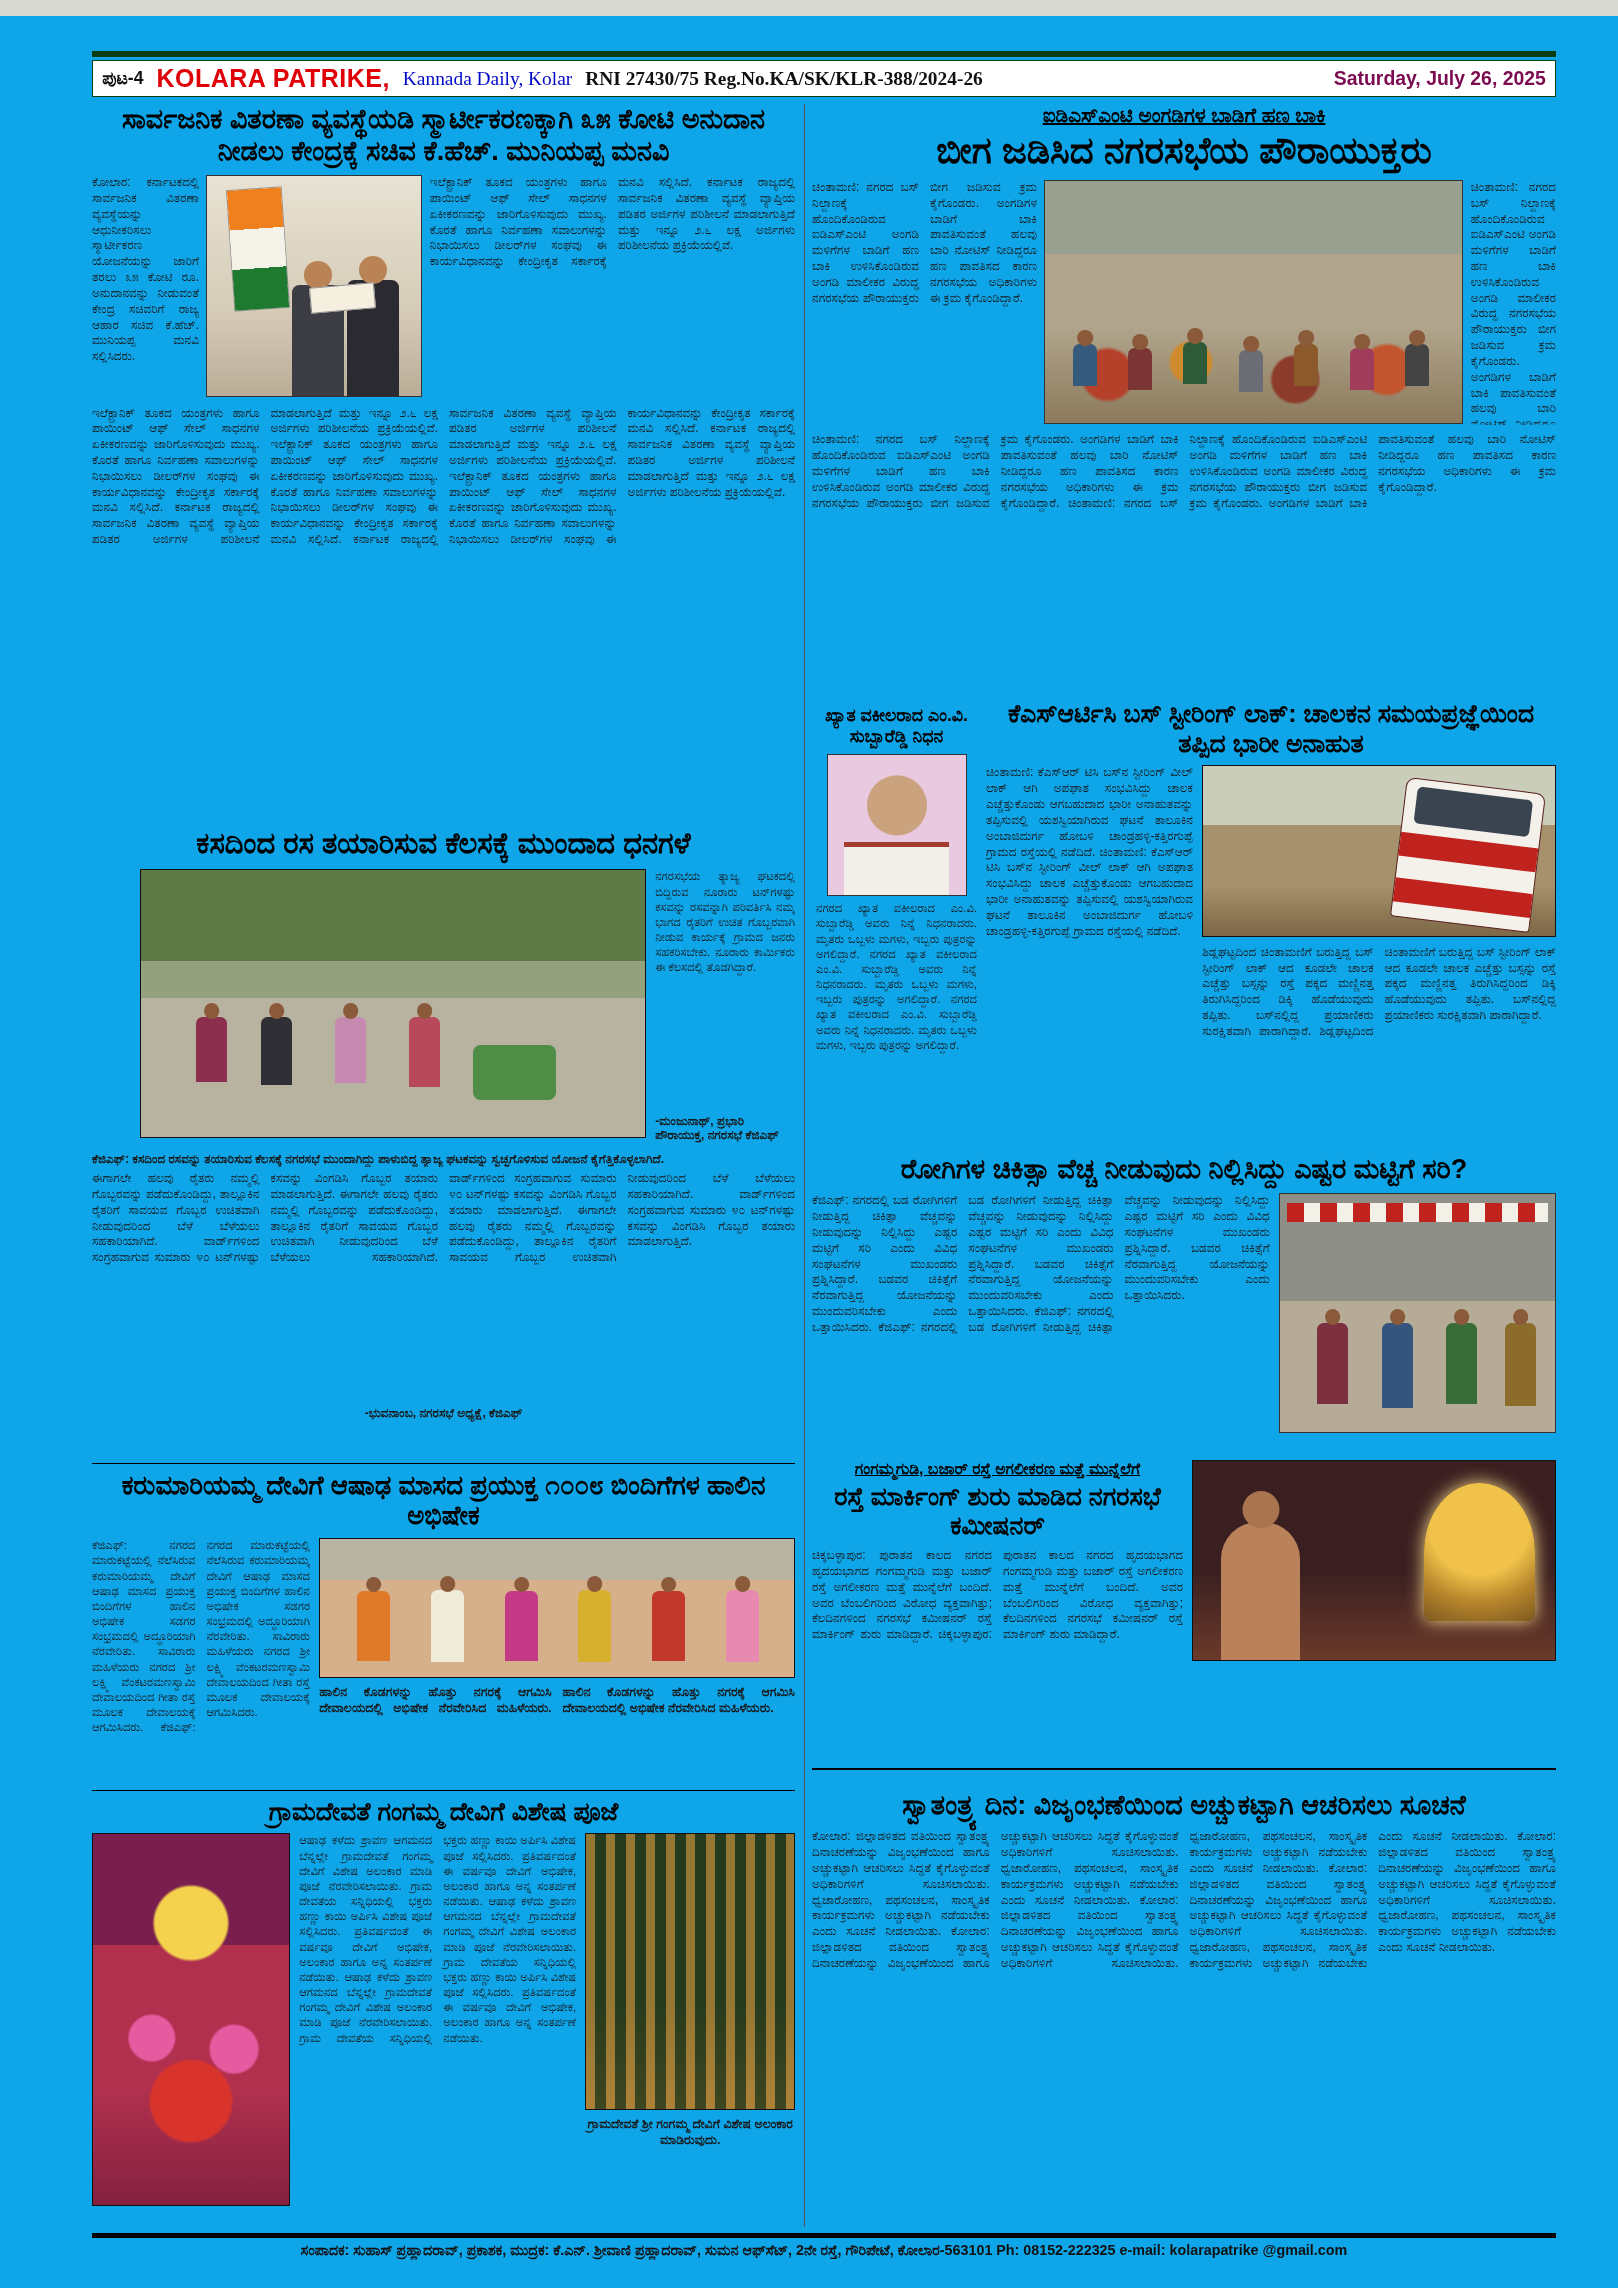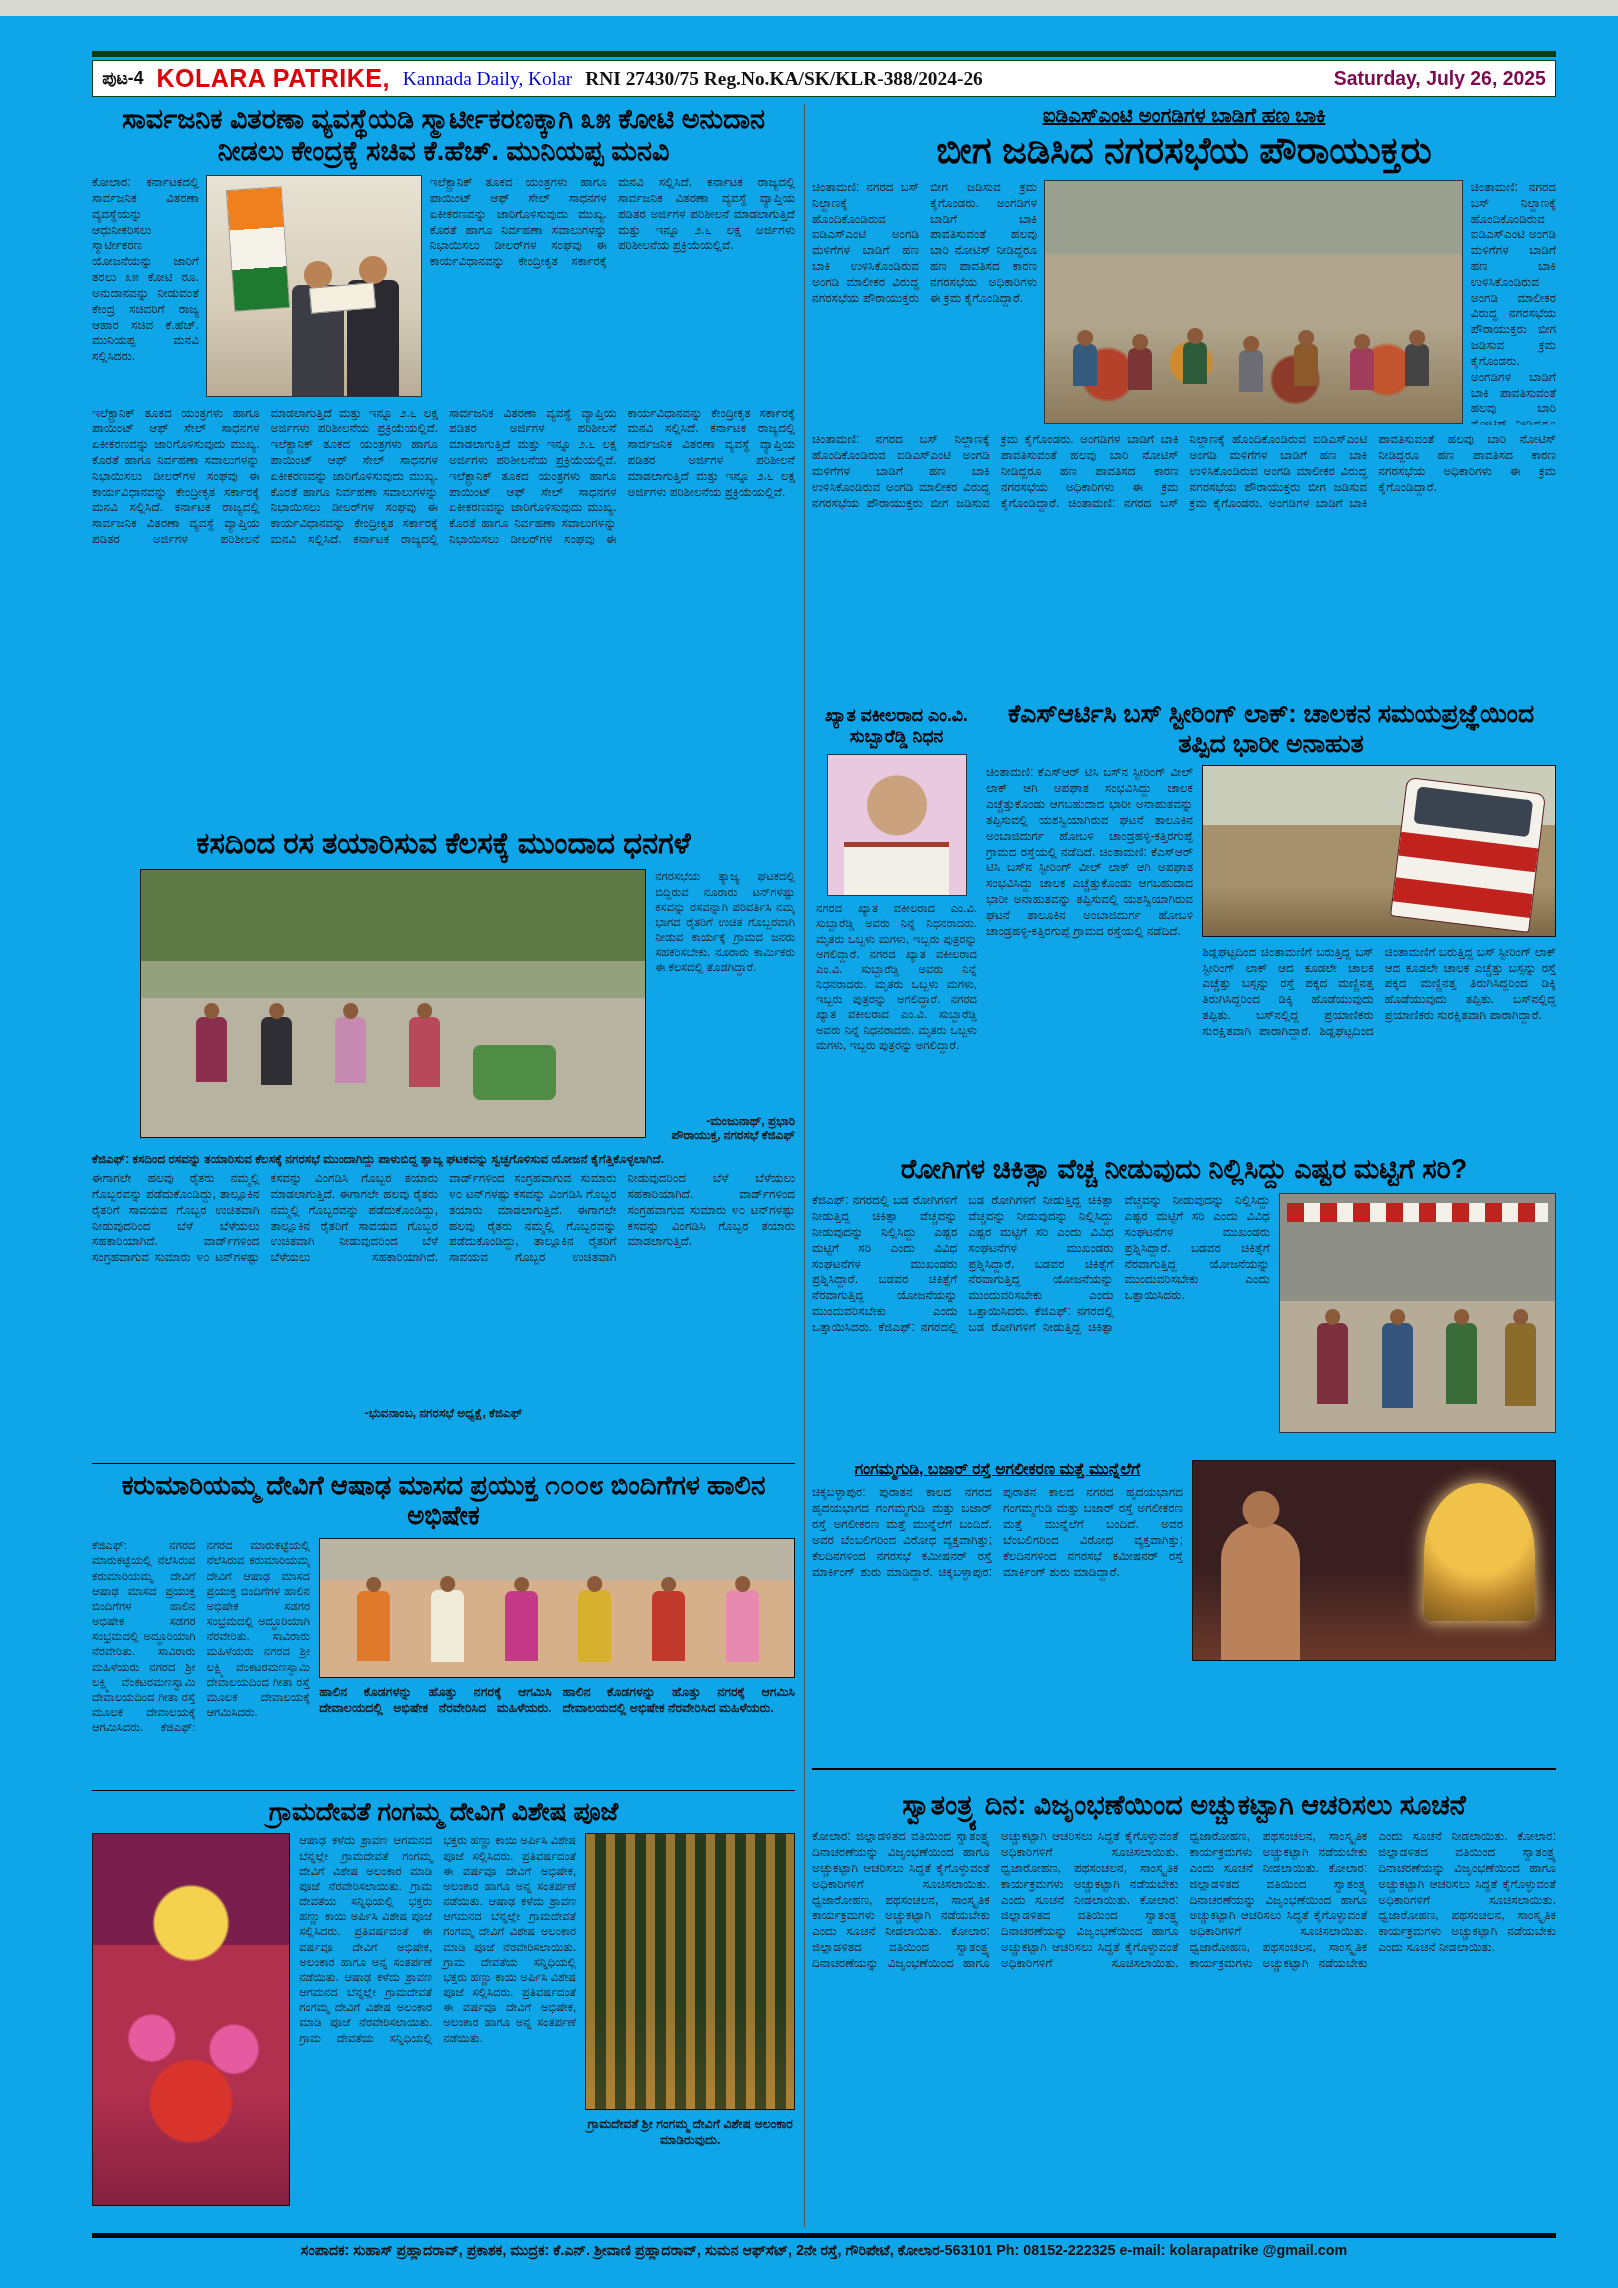--- a/index.html
+++ b/index.html
@@ -15,21 +15,21 @@
   .mh-sub{font-size:19.4px;color:#0008c9;font-family:"Liberation Serif",serif;}
   .mh-reg{font-size:19.4px;color:#111;font-family:"Liberation Serif",serif;font-weight:bold;}
   .mh-date{margin-left:auto;font-weight:900;font-size:19.4px;color:#7c0a50;}
   
   .body-txt{font-size:12px;line-height:1.32;text-align:justify;overflow:hidden;}
   .cols2{column-count:2;column-gap:11px;}
   .cols3{column-count:3;column-gap:11px;}
   .cols4{column-count:4;column-gap:11px;}
   .head{font-weight:bold;color:#000;text-align:center;line-height:1.18;}
   .kicker{font-weight:bold;text-align:center;text-decoration:underline;color:#000;}
-  .byline{font-weight:bold;text-align:right;font-size:12px;}
+  .byline{font-weight:bold;font-size:12px;}
   .caption{font-weight:bold;font-size:12.5px;line-height:1.3;text-align:justify;}
   .photo{position:relative;border:0.9px solid #333;overflow:hidden;background:#cfc8ba;}
   .photo.thick{border:1.8px solid #111;}
   
   .ph-flag{background:linear-gradient(180deg,#e8e2d4 0%,#d6ccb8 60%,#b9ad97 100%);}
   .flag-pole{position:absolute;left:24px;top:13px;width:54px;height:120px;
      background:linear-gradient(180deg,#f07f1e 0 33%,#f5f2ea 33% 66%,#1d7a2e 66% 100%);transform:rotate(-4deg);box-shadow:0 0 0 0.9px #999;}
   .fig{position:absolute;border-radius:7.4px 7.4px 0 0;}
   .fig .hd{position:absolute;left:50%;top:-24px;transform:translateX(-50%);width:28px;height:28px;border-radius:50%;background:#b98356;}
   .ph-market{background:
@@ -239,20 +239,21 @@
               <i></i>
             </span>
         </div>
         <div class="caption" style="margin-top:5.5px;column-count:2;column-gap:11px;height:72px;overflow:hidden;">ಹಾಲಿನ ಕೊಡಗಳನ್ನು ಹೊತ್ತು ನಗರಕ್ಕೆ ಆಗಮಿಸಿ ದೇವಾಲಯದಲ್ಲಿ ಅಭಿಷೇಕ ನೆರವೇರಿಸಿದ ಮಹಿಳೆಯರು. ಹಾಲಿನ ಕೊಡಗಳನ್ನು ಹೊತ್ತು ನಗರಕ್ಕೆ ಆಗಮಿಸಿ ದೇವಾಲಯದಲ್ಲಿ ಅಭಿಷೇಕ ನೆರವೇರಿಸಿದ ಮಹಿಳೆಯರು.</div>
       </div>
     </div>
   </div>
 
   <div class="abs" style="left:812px;top:1444px;width:371px;height:306px;">
     <div class="kicker" style="font-size:15.7px;">ಗಂಗಮ್ಮಗುಡಿ, ಬಜಾರ್ ರಸ್ತೆ ಅಗಲೀಕರಣ ಮತ್ತೆ ಮುನ್ನೆಲೆಗೆ</div>
+    <div class="head" style="font-size:25px;margin-top:3.7px;">ರಸ್ತೆ ಮಾರ್ಕಿಂಗ್ ಶುರು ಮಾಡಿದ ನಗರಸಭೆ ಕಮೀಷನರ್</div>
     <div class="body-txt cols2" style="margin-top:7.4px;height:196px;">ಚಿಕ್ಕಬಳ್ಳಾಪುರ: ಪುರಾತನ ಕಾಲದ ನಗರದ ಹೃದಯಭಾಗದ ಗಂಗಮ್ಮಗುಡಿ ಮತ್ತು ಬಜಾರ್ ರಸ್ತೆ ಅಗಲೀಕರಣ ಮತ್ತೆ ಮುನ್ನೆಲೆಗೆ ಬಂದಿದೆ. ಅವರ ಬೆಂಬಲಿಗರಿಂದ ವಿರೋಧ ವ್ಯಕ್ತವಾಗಿತ್ತು; ಕೆಲದಿನಗಳಿಂದ ನಗರಸಭೆ ಕಮೀಷನರ್ ರಸ್ತೆ ಮಾರ್ಕಿಂಗ್ ಶುರು ಮಾಡಿದ್ದಾರೆ. ಚಿಕ್ಕಬಳ್ಳಾಪುರ: ಪುರಾತನ ಕಾಲದ ನಗರದ ಹೃದಯಭಾಗದ ಗಂಗಮ್ಮಗುಡಿ ಮತ್ತು ಬಜಾರ್ ರಸ್ತೆ ಅಗಲೀಕರಣ ಮತ್ತೆ ಮುನ್ನೆಲೆಗೆ ಬಂದಿದೆ. ಅವರ ಬೆಂಬಲಿಗರಿಂದ ವಿರೋಧ ವ್ಯಕ್ತವಾಗಿತ್ತು; ಕೆಲದಿನಗಳಿಂದ ನಗರಸಭೆ ಕಮೀಷನರ್ ರಸ್ತೆ ಮಾರ್ಕಿಂಗ್ ಶುರು ಮಾಡಿದ್ದಾರೆ.</div>
   </div>
 
   <div class="abs" style="left:1192px;top:1444px;width:364px;height:306px;">
     <div class="photo ph-priest thick" style="width:100%;height:201px;box-sizing:border-box;">
       <div class="deity-gold"></div>
       <div class="priest-fig"></div>
     </div>
   </div>
 

